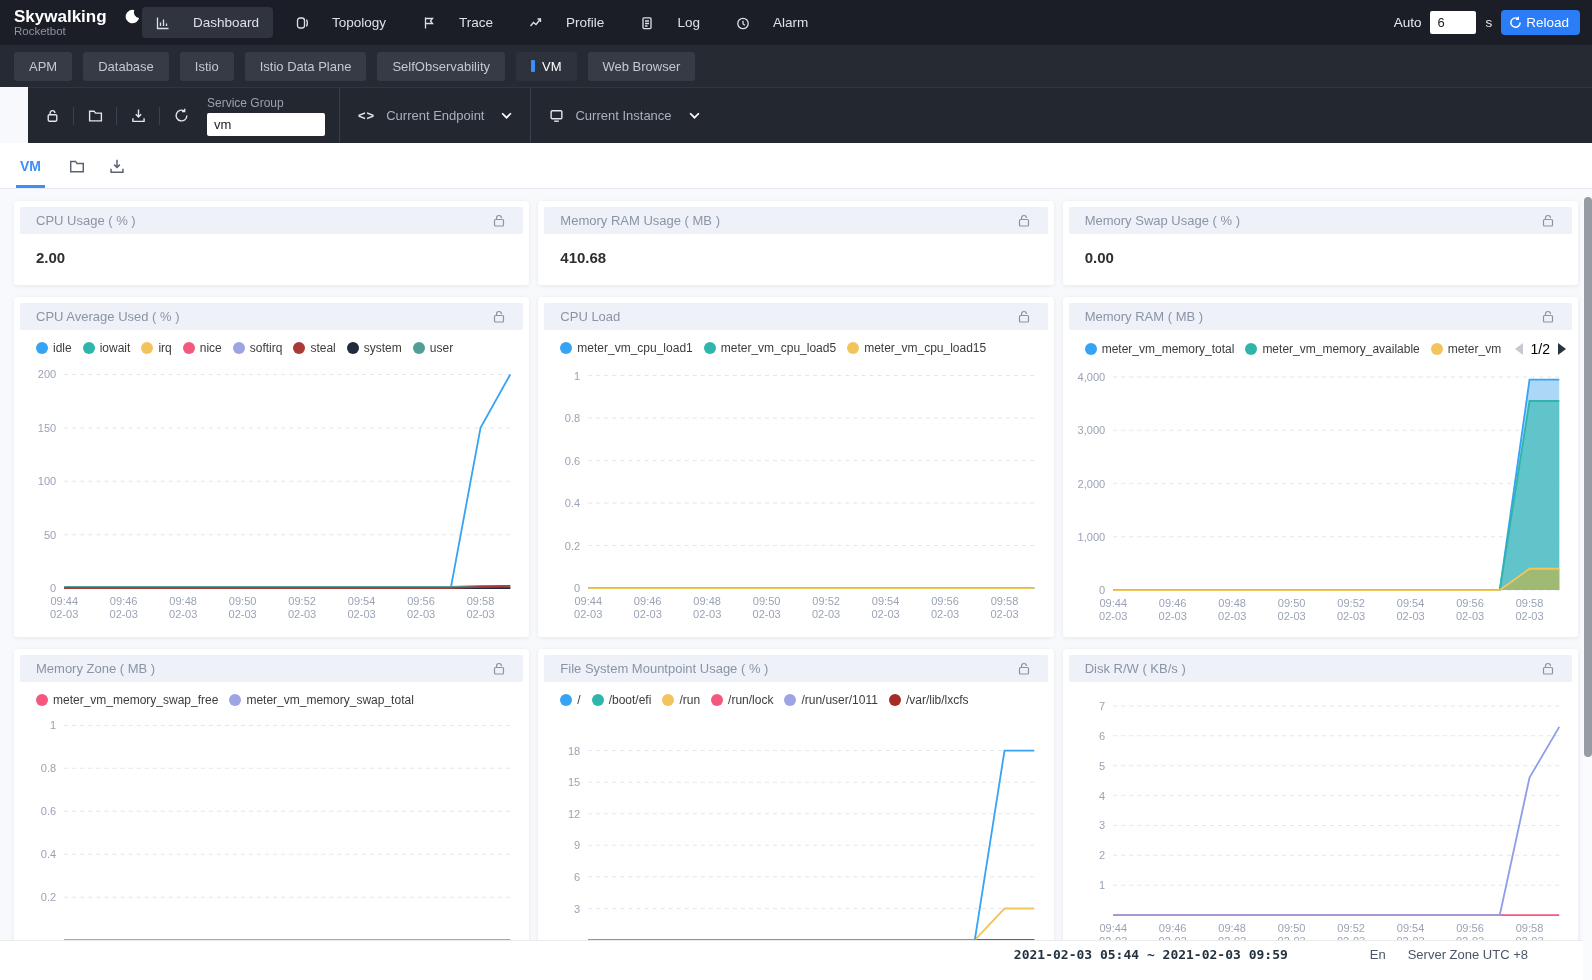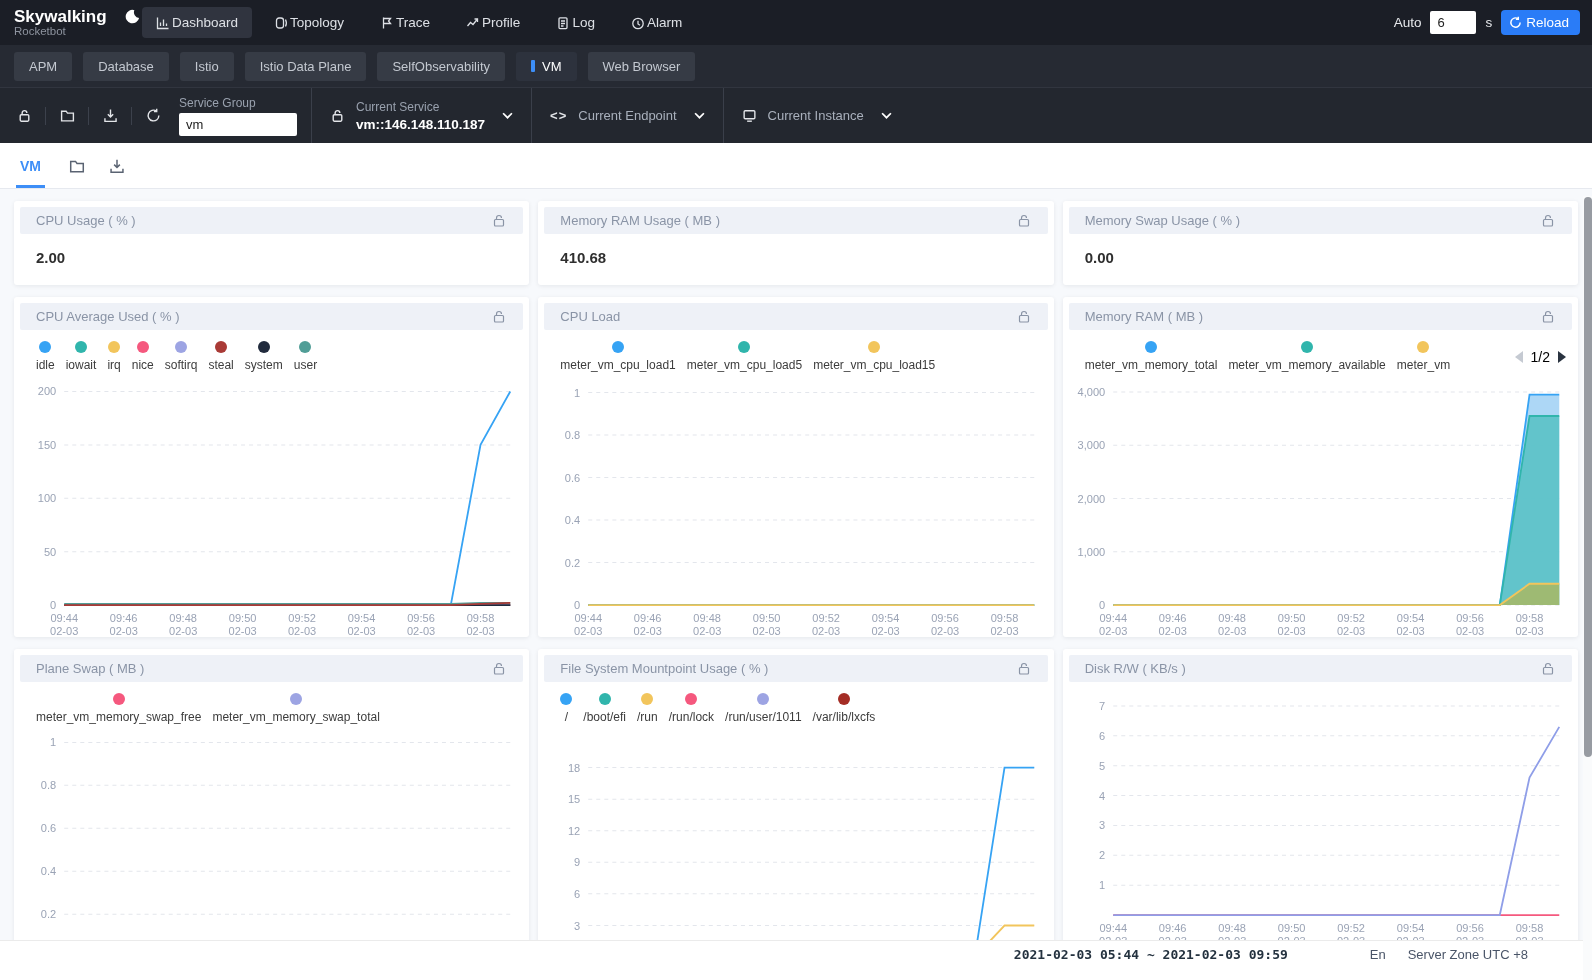--- a/index.html
+++ b/index.html
@@ -5,36 +5,36 @@
   * { box-sizing: border-box; margin: 0; padding: 0; }
   html,body { width:1592px; height:980px; overflow:hidden; }
   body { font-family:"Liberation Sans", sans-serif; background:#f7f9fc; position:relative; }
 
   
   .topnav { height:45px; background:#1b1e26; display:flex; align-items:center; color:#e7e9ec; padding:0 12px 0 14px; }
   .brand { width:128px; line-height:1.05; }
   .brand-name { font-size:17px; font-weight:700; color:#fff; display:flex; align-items:center; gap:18px; }
   .brand-sub { font-size:11.5px; color:#8d939e; }
   .nav-items { display:flex; align-items:center; gap:8px; }
-  .nav-item { display:flex; align-items:center; gap:2px; padding:8px 14px; border-radius:4px; font-size:13.5px; color:#dde0e5; cursor:pointer; }
+  .nav-item { display:flex; align-items:center; gap:23px; padding:8px 14px; border-radius:4px; font-size:13.5px; color:#dde0e5; cursor:pointer; }
   .nav-item.active { background:#30343f; }
   .nav-item svg { width:14px; height:14px; stroke:#dde0e5; fill:none; stroke-width:1.3; }
   .topnav-right { margin-left:auto; display:flex; align-items:center; gap:9px; font-size:13.5px; }
   .auto-input { width:46px; height:23px; border:none; border-radius:2px; padding:2px 7px; font-size:13px; font-family:inherit; color:#222; background:#fff; }
   .reload-btn { background:#2a7cf7; color:#fff; border:none; border-radius:4px; padding:5px 11px 5px 8px; font-size:13.5px; display:flex; align-items:center; gap:4px; cursor:pointer; font-family:inherit; }
   .reload-btn svg { width:13px; height:13px; stroke:#fff; fill:none; stroke-width:1.6; }
 
   
   .tabsrow { height:42px; background:#262a33; display:flex; align-items:center; gap:11px; padding:0 14px; }
   .ttab { background:#363b45; color:#c3c8d0; font-size:13px; padding:7px 15px; border-radius:3px; cursor:pointer; display:flex; align-items:center; gap:7px; }
   .ttab.active { background:#2d323d; color:#fff; }
   .ttab .marker { width:4px; height:12px; background:#3d8ef7; border-radius:1px; display:inline-block; }
 
   
-  .toolbar { height:56px; background:#23272f; border-top:1px solid #31353f; display:flex; align-items:stretch; }
+  .toolbar { height:56px; background:#23272f; border-top:1px solid #31353f; display:flex; align-items:stretch;margin-left:28px; }
   .tool-icons { display:flex; align-items:center; padding-left:8px; }
   .icon-btn { width:32px; display:flex; justify-content:center; cursor:pointer; }
   .icon-btn svg { width:15px; height:15px; stroke:#e3e5e9; fill:none; stroke-width:1.3; }
   .vdiv { width:1px; height:18px; background:#3c414c; margin:0 5px; }
   .sg-block { display:flex; flex-direction:column; justify-content:center; padding:0 14px 0 10px; }
   .sg-label { font-size:12px; color:#99a1ae; margin-bottom:3px; }
   .sg-input { width:118px; height:23px; border:none; border-radius:2px; padding:2px 7px; font-size:13px; font-family:inherit; color:#222; background:#fff; }
   .selector { display:flex; align-items:center; gap:11px; padding:0 18px; border-left:1px solid #3a3f4a; cursor:pointer; }
   .selector svg.sel-icon { width:15px; height:15px; stroke:#e3e5e9; fill:none; stroke-width:1.3; }
   .sel-2line { display:flex; flex-direction:column; }
@@ -50,21 +50,21 @@
   .subtabs svg { width:16px; height:16px; stroke:#5a6372; fill:none; stroke-width:1.3; cursor:pointer; }
 
   
   .content { padding:12px 14px 0; display:grid; grid-template-columns:repeat(3,1fr); grid-template-rows:84px 340px 340px; gap:12px 9px; }
   .card { background:#fff; border-radius:3px; box-shadow:0 1px 4px rgba(0,21,41,.08); overflow:hidden; }
   .card-header { margin:6px 6px 0; background:#eef1f7; height:27px; display:flex; align-items:center; padding:0 18px 0 16px; border-radius:2px; }
   .card-title { color:#8a94a6; font-size:13px; flex:1; }
   .lock svg { width:12px; height:13px; stroke:#8a94a6; fill:none; stroke-width:1.2; display:block; }
   .stat-value { padding:15px 0 0 22px; font-size:15px; font-weight:700; color:#2f2f2f; }
   .legend { display:flex; align-items:center; gap:11px; padding:11px 12px 0 22px; font-size:12px; color:#3c3c3c; white-space:nowrap; }
-  .legend-item { display:flex; align-items:center; gap:5px; cursor:pointer;flex-direction:column; }
+  .legend-item { display:flex; align-items:center; gap:5px; cursor:pointer; }
   .legend-item .dot { width:12px; height:12px; border-radius:50%; flex:none; }
   .legend-item .trunc { max-width:62px; overflow:hidden; display:inline-block; }
   .pager { margin-left:auto; display:flex; align-items:center; gap:8px; font-size:14px; color:#000000; }
   .arr { width:0; height:0; border-style:solid; display:inline-block; cursor:pointer; }
   .arr.left { border-width:6px 8px 6px 0; border-color:transparent #c5cad2 transparent transparent; }
   .arr.right { border-width:6px 0 6px 8px; border-color:transparent transparent transparent #2a3340; }
   .chart-box { padding:2px 4px 0; }
   .chart-box svg { display:block; width:100%; }
   .chart-box text { font-family:"Liberation Sans", sans-serif; }
 
@@ -198,33 +198,20 @@
     <span class="icon-btn">
         <svg viewBox="0 0 14 14">
           <path d="M12 7A5 5 0 1 1 9.8 2.9"></path>
           <path d="M10 .8v2.6H7.4"></path>
         </svg>
       </span>
   </div>
   <div class="sg-block">
     <span class="sg-label">Service Group</span>
     <input class="sg-input" value="vm" style="">
-  </div>
-  <div class="selector">
-    <svg class="sel-icon" viewBox="0 0 14 14">
-        <rect x="3" y="6.3" width="8" height="6" rx="1"></rect>
-        <path d="M4.8 6.3V4.6a2.2 2.2 0 0 1 4.4 0"></path>
-      </svg>
-    <div class="sel-2line">
-      <span class="sel-label">Current Service</span>
-      <span class="sel-value">vm::146.148.110.187</span>
-    </div>
-    <svg class="chev" viewBox="0 0 10 7">
-        <path d="M1 1l4 4 4-4"></path>
-      </svg>
   </div>
   <div class="selector">
     <span class="angle-ico">&lt;&gt;</span>
     <span class="sel-single">Current Endpoint</span>
     <svg class="chev" viewBox="0 0 10 7">
         <path d="M1 1l4 4 4-4"></path>
       </svg>
   </div>
   <div class="selector">
     <svg class="sel-icon" viewBox="0 0 14 14">
@@ -494,21 +481,21 @@
           <polygon points="46.0,230.0 75.6,230.0 105.2,230.0 134.8,230.0 164.4,230.0 194.0,230.0 223.6,230.0 253.2,230.0 282.8,230.0 312.4,230.0 342.0,230.0 371.6,230.0 401.2,230.0 430.8,230.0 460.4,41.8 490.0,41.8 490,230 46,230" fill="#4fbfc0" fill-opacity="0.8" stroke="none"></polygon>
           <polyline points="46.0,230.0 75.6,230.0 105.2,230.0 134.8,230.0 164.4,230.0 194.0,230.0 223.6,230.0 253.2,230.0 282.8,230.0 312.4,230.0 342.0,230.0 371.6,230.0 401.2,230.0 430.8,230.0 460.4,41.8 490.0,41.8" fill="none" stroke="#30b5ac" stroke-width="1.8"></polyline>
           <polygon points="46.0,230.0 75.6,230.0 105.2,230.0 134.8,230.0 164.4,230.0 194.0,230.0 223.6,230.0 253.2,230.0 282.8,230.0 312.4,230.0 342.0,230.0 371.6,230.0 401.2,230.0 430.8,230.0 460.4,208.8 490.0,208.8 490,230 46,230" fill="#a9b964" fill-opacity="0.85" stroke="none"></polygon>
           <polyline points="46.0,230.0 75.6,230.0 105.2,230.0 134.8,230.0 164.4,230.0 194.0,230.0 223.6,230.0 253.2,230.0 282.8,230.0 312.4,230.0 342.0,230.0 371.6,230.0 401.2,230.0 430.8,230.0 460.4,208.8 490.0,208.8" fill="none" stroke="#f2c55c" stroke-width="1.8"></polyline>
         </svg>
       </div>
   </div>
 
   <div class="card">
     <div class="card-header">
-      <span class="card-title">Plane Swap ( MB )</span>
+      <span class="card-title">Memory Zone ( MB )</span>
       <span class="lock">
           <svg viewBox="0 0 12 13">
             <rect x="1.5" y="5.5" width="9" height="6.5" rx="1"></rect>
             <path d="M3.5 5.5V4a2.5 2.5 0 0 1 5 0"></path>
           </svg>
         </span>
     </div>
     <div class="legend">
         <span class="legend-item">
           <span class="dot" style="background: rgb(245, 88, 126);"></span>

